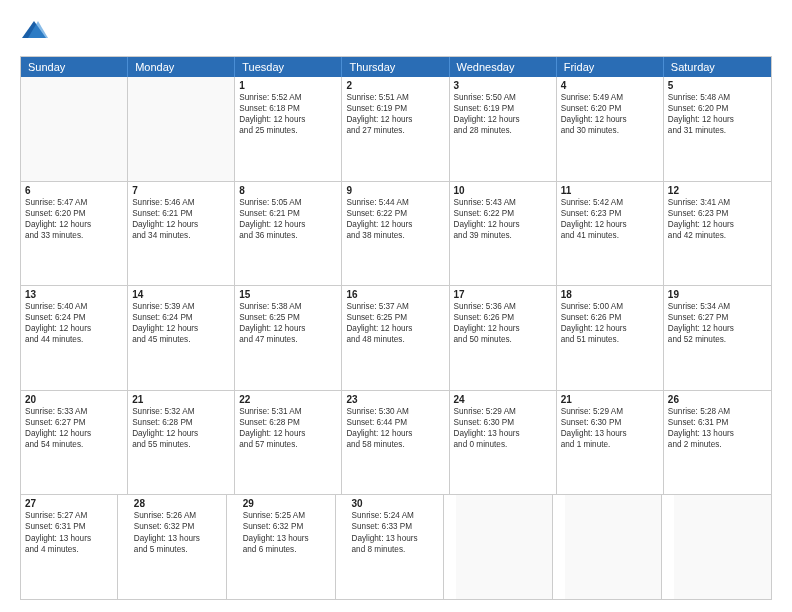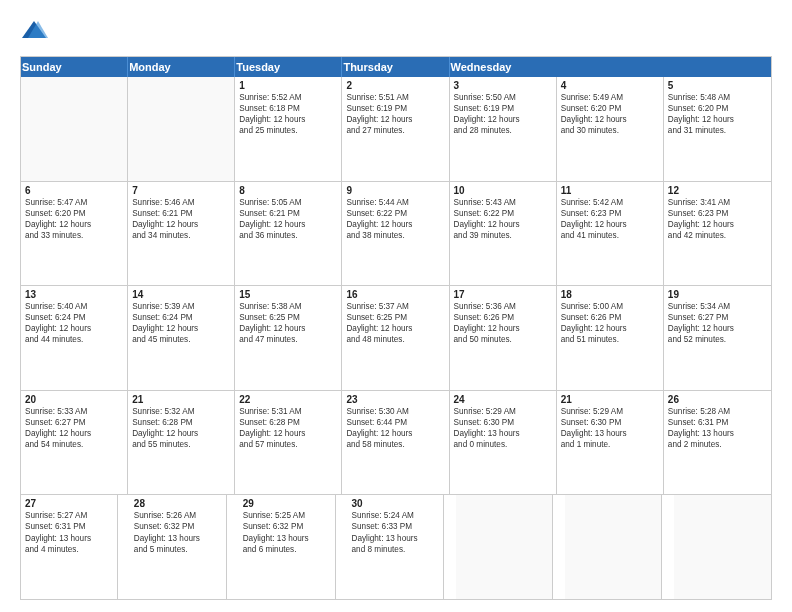--- a/index.html
+++ b/index.html
@@ -67,22 +67,22 @@
       border: 1px solid #ccc;
     }
     .cal-header {
       display: grid;
       grid-template-columns: repeat(7, 1fr);
       background: #2a6db5;
     }
     .cal-header-cell {
       color: #fff;
       font-size: 11px;
-      font-weight: bold;
-      padding: 4px 1px;
+      font-weight: normal;
+      padding: 4px 7px;
       border-right: 1px solid #4a8ed5;
     }
     .cal-header-cell:last-child { border-right: none; }
     .cal-body {
       display: flex;
       flex-direction: column;
       flex: 1;
     }
     .cal-row {
       display: grid;
@@ -134,20 +134,22 @@
     </div>
   </div>
 
   <div class="calendar">
     <div class="cal-header" id="cal-header">
         <div class="cal-header-cell">Sunday</div>
         <div class="cal-header-cell">Monday</div>
         <div class="cal-header-cell">Tuesday</div>
         <div class="cal-header-cell">Thursday</div>
         <div class="cal-header-cell">Wednesday</div>
+        <div class="cal-header-cell">Friday</div>
+        <div class="cal-header-cell">Saturday</div>
       </div>
     <div class="cal-body" id="cal-body">
         <div class="cal-row">
           <div class="cal-cell empty"></div>
           <div class="cal-cell empty"></div>
           <div class="cal-cell">
             <div class="day-num">1</div>
             <div class="cell-line">Sunrise: 5:52 AM</div>
             <div class="cell-line">Sunset: 6:18 PM</div>
             <div class="cell-line">Daylight: 12 hours</div>

